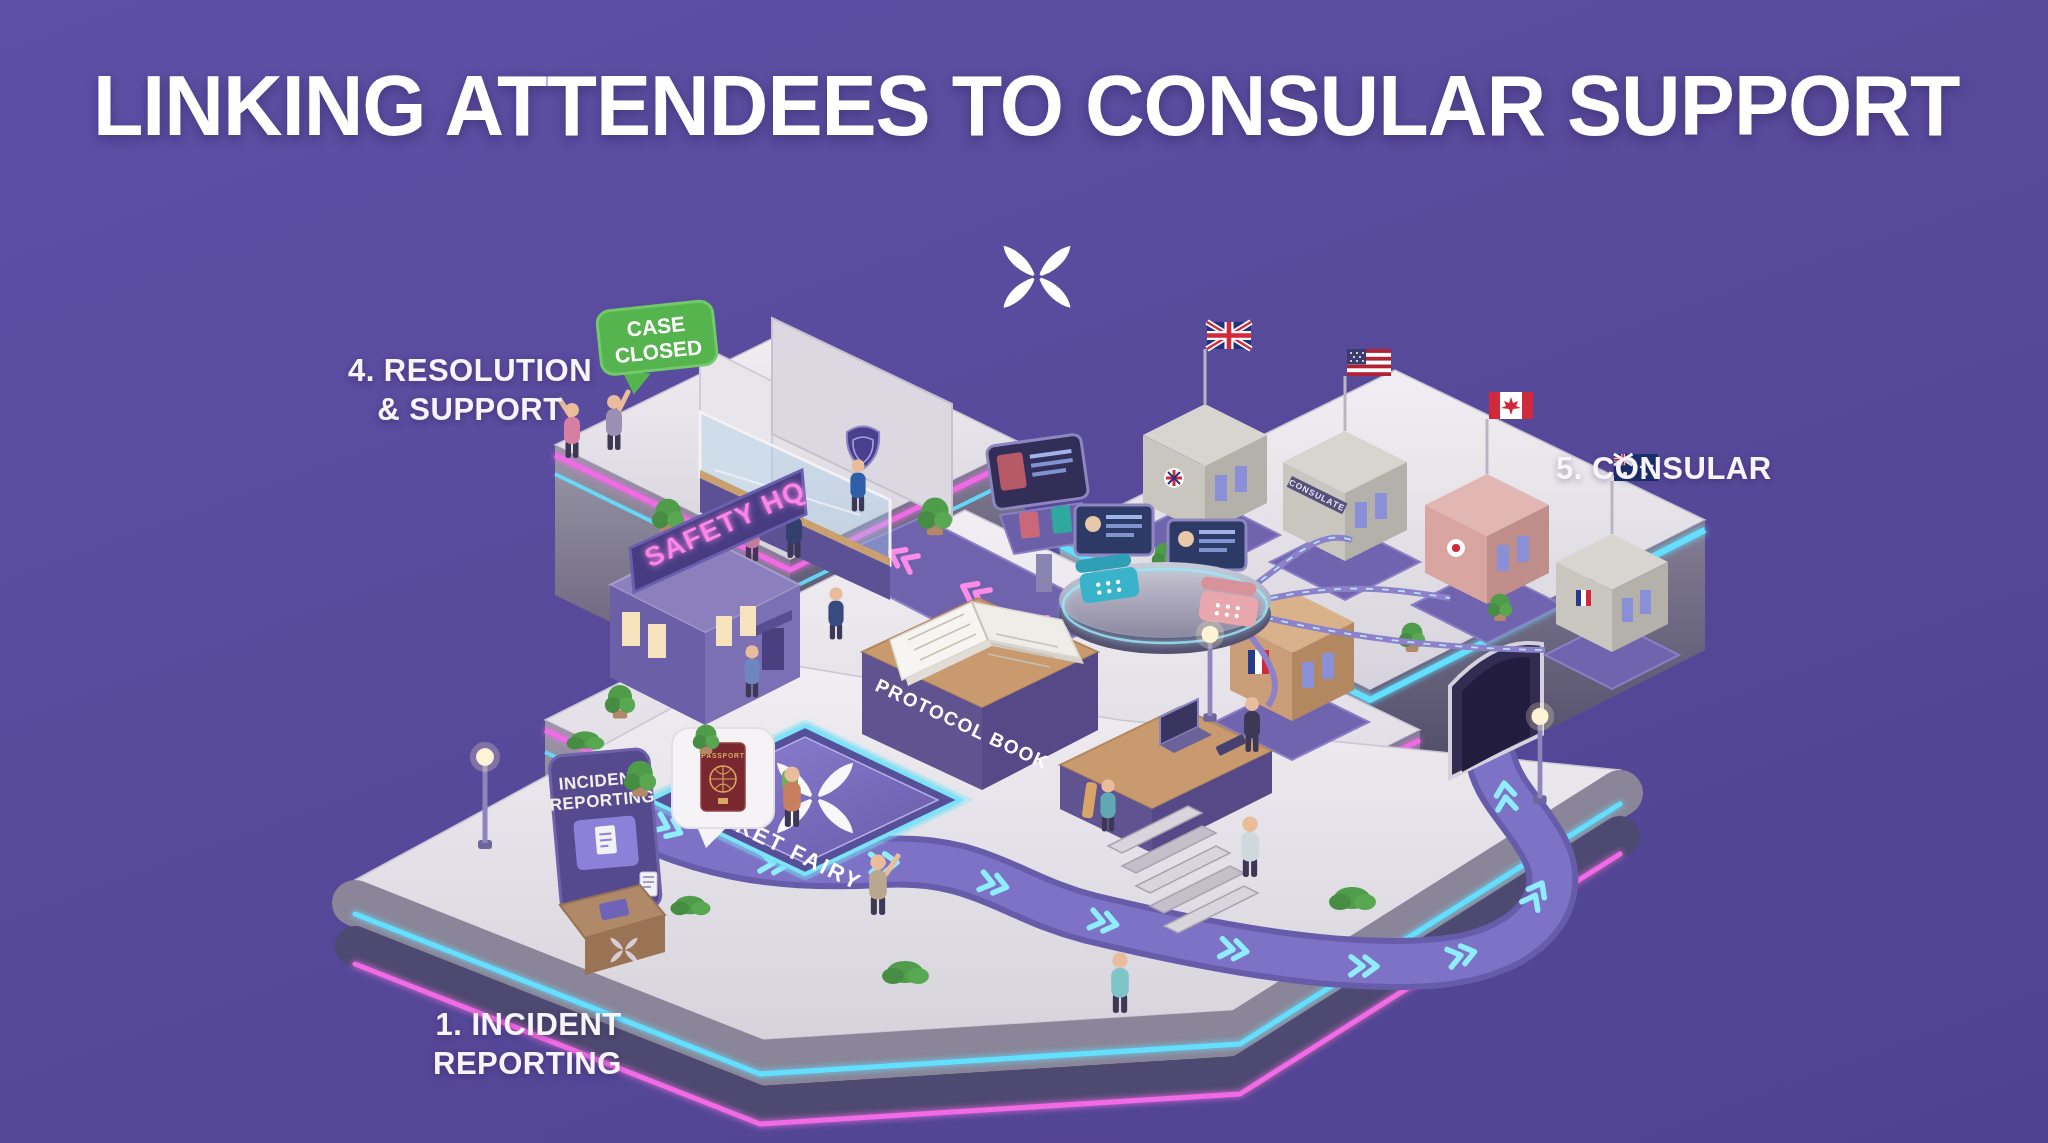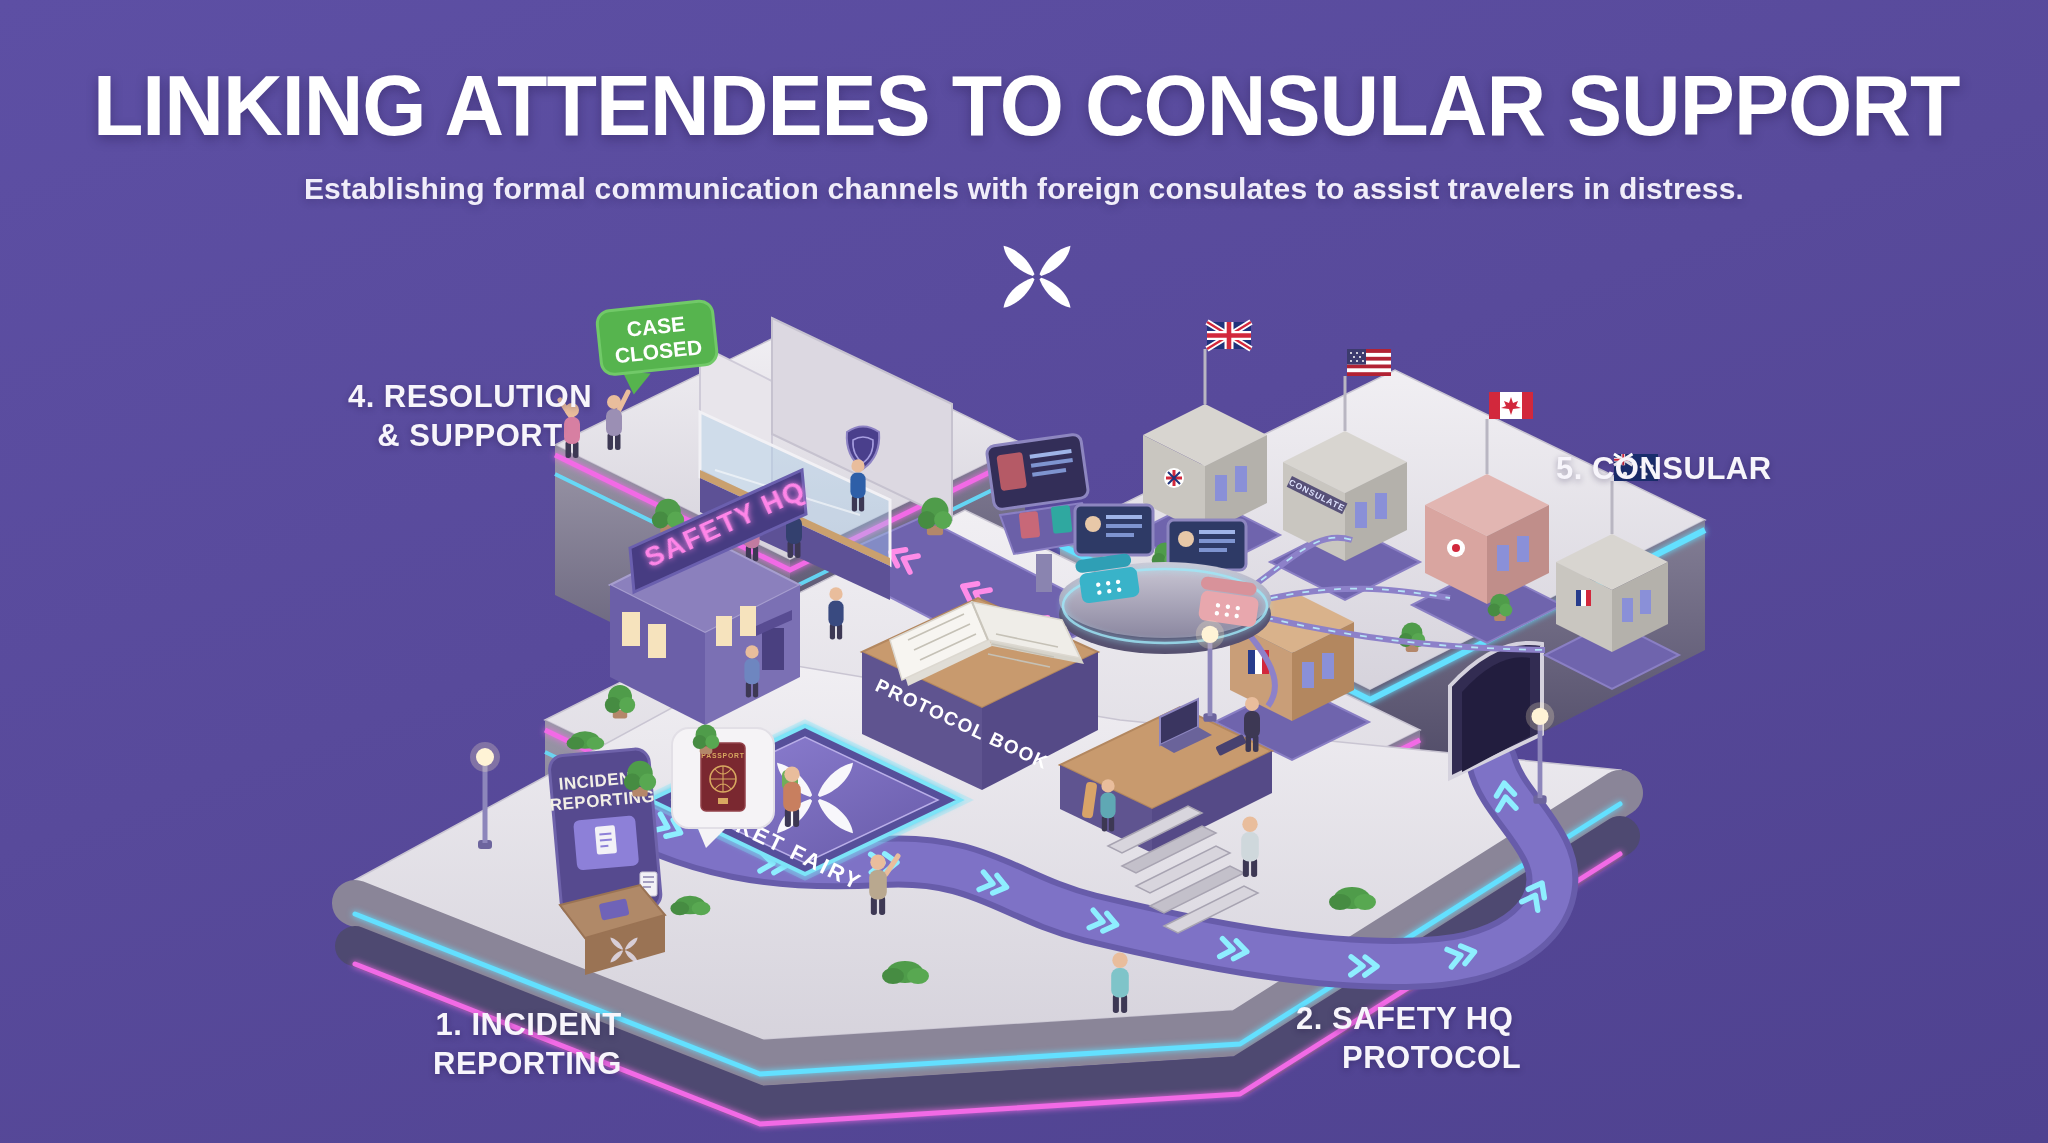--- a/index.html
+++ b/index.html
@@ -11,21 +11,21 @@
     font-size:86px;font-weight:800;color:#ffffff;letter-spacing:-1px;
     text-shadow:0 4px 12px rgba(28,18,62,.35);}
   .title span{display:inline-block;transform:scaleX(.96);}
   .subtitle{position:absolute;top:172px;left:0;width:100%;text-align:center;
     font-size:30px;font-weight:600;color:#f0edf9;letter-spacing:.2px;
     text-shadow:0 2px 8px rgba(28,18,62,.3);}
   .logo{position:absolute;left:996px;top:240px;width:82px;height:72px;}
   .step{position:absolute;font-size:31px;font-weight:800;color:#f7f5fb;
     letter-spacing:.5px;line-height:1.25;text-shadow:0 2px 6px rgba(28,18,62,.35);}
   .step div{white-space:nowrap;}
-  .step-4{left:328px;top:352px;width:284px;text-align:center;margin-top:26px;}
+  .step-4{left:328px;top:352px;width:284px;text-align:center;}
   .step-3{left:1556px;top:450px;text-align:left;}
   .step-1{left:398px;top:1006px;text-align:right;}
   .step-1 .l2{margin-left:35px;}
   .step-2{left:1296px;top:1000px;}
   .step-2 .l2{margin-left:46px;}
   .svgtxt{font-family:"Liberation Sans",sans-serif;font-weight:800;}
 </style>
 </head>
 <body>
 
@@ -476,21 +476,20 @@
     <use href="#bush" transform="translate(690,905) scale(.85)"></use>
     <use href="#tree" transform="translate(640,782) scale(.85)"></use>
     <use href="#tree" transform="translate(706,742) scale(.7)"></use>
     <use href="#lamp" transform="translate(485,845)"></use>
     <use href="#lamp" transform="translate(1210,718) scale(.95)"></use>
     <use href="#lamp" transform="translate(1540,800) scale(.95)"></use>
   </g>
 </svg>
 
 <div class="title"><span>LINKING ATTENDEES TO CONSULAR SUPPORT</span></div>
-<div class="subtitle">Establishing formal communication channels with foreign consulates to assist travelers in distress.</div>
 
 <svg class="logo" viewBox="-46 -44 92 86">
   <g fill="#ffffff">
     <path d="M3,-3 C10,-22 26,-34 40,-37 C38,-22 24,-7 5,-1 Z"></path>
     <path d="M3,-3 C10,-22 26,-34 40,-37 C38,-22 24,-7 5,-1 Z" transform="scale(-1,1)"></path>
     <path d="M3,-3 C10,-22 26,-34 40,-37 C38,-22 24,-7 5,-1 Z" transform="scale(1,-1)"></path>
     <path d="M3,-3 C10,-22 26,-34 40,-37 C38,-22 24,-7 5,-1 Z" transform="scale(-1,-1)"></path>
   </g>
 </svg>
 
@@ -498,18 +497,14 @@
   <div>4. RESOLUTION</div>
   <div>&amp; SUPPORT</div>
 </div>
 <div class="step step-3">
   <div>5. CONSULAR</div>
 </div>
 <div class="step step-1">
   <div>1. INCIDENT</div>
   <div class="l2">REPORTING</div>
 </div>
-<div class="step step-2">
-  <div>2. SAFETY HQ</div>
-  <div class="l2">PROTOCOL</div>
+
 </div>
 
-</div>
-
 </body></html>

